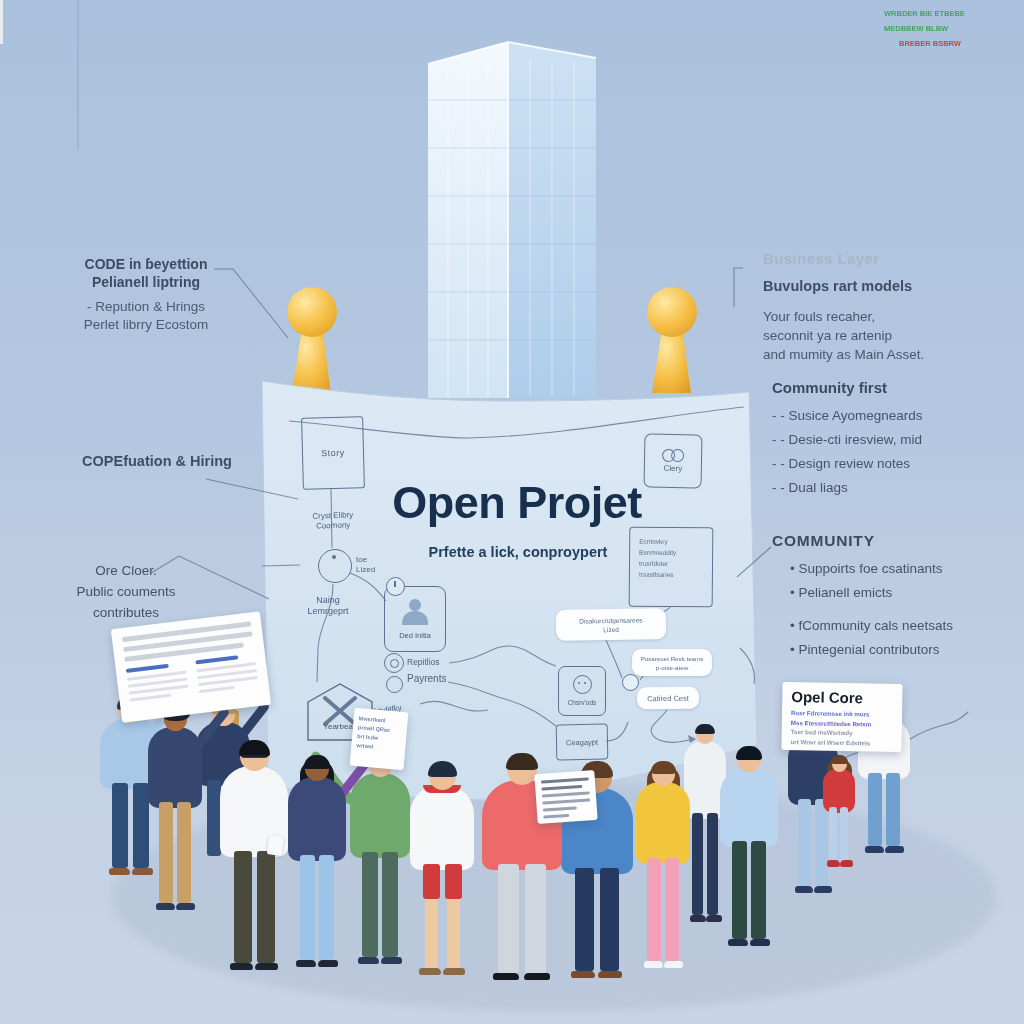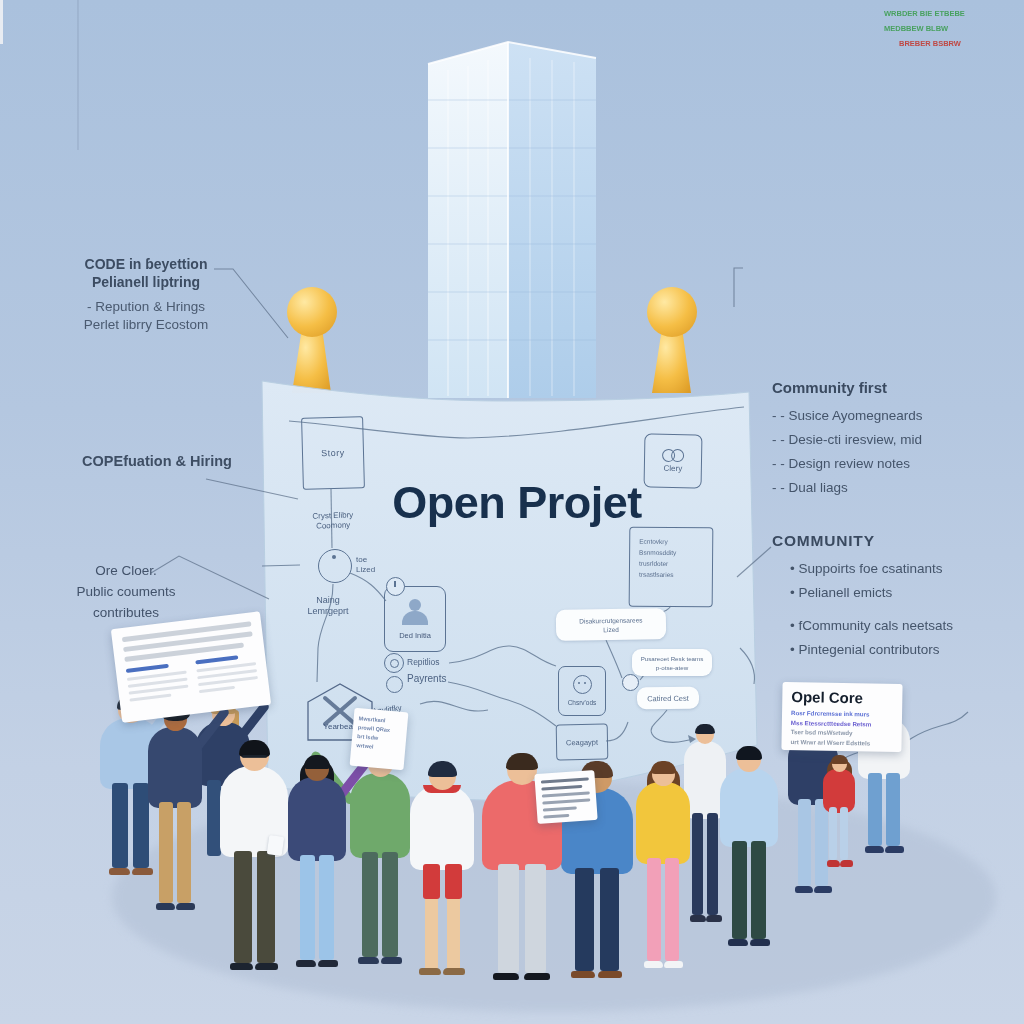--- a/index.html
+++ b/index.html
@@ -200,36 +200,46 @@
   </div>
   <div class="ann mid-block">
     <div>COPEfuation &amp; Hiring</div>
   </div>
   <div class="ann low-block">
     <div>Ore Cloer.</div>
     <div>Public couments</div>
     <div>contributes</div>
   </div>
 
+  <div class="ann biz-block">
+    <div class="biz-title">Business Layer</div>
+    <div class="biz-sub">Buvulops rart models</div>
+    <div class="biz-body">
+      <div>Your fouls recaher,</div>
+      <div>seconnit ya re artenip</div>
+      <div>and mumity as Main Asset.</div>
+    </div>
+  </div>
   <div class="ann cf-block">
     <div class="cf-title">Community first</div>
     <div class="cf-b">- -  Susice Ayomegneards</div>
     <div class="cf-b" style="margin-top:2px">- -  Desie-cti iresview, mid</div>
     <div class="cf-b" style="margin-top:2px">- -  Design review notes</div>
     <div class="cf-b" style="margin-top:2px">- -  Dual liags</div>
   </div>
   <div class="ann cm-block">
     <div class="cm-title">COMMUNITY</div>
     <div class="cm-b m1">•  Suppoirts foe csatinants</div>
     <div class="cm-b m2">•  Pelianell emicts</div>
     <div class="cm-b m3">•  fCommunity cals neetsats</div>
     <div class="cm-b m4">•  Pintegenial contributors</div>
   </div>
 
   <div class="bp bp-title">Open Projet</div>
+  <div class="bp bp-sub">Prfette a lick, conproypert</div>
   <div class="bp story-box">
       <span>Story</span>
     </div>
   <div class="bp clery-box">
     <span class="clery-ic">
         <span></span>
         <span></span>
       </span>
     <span>Clery</span>
   </div>

